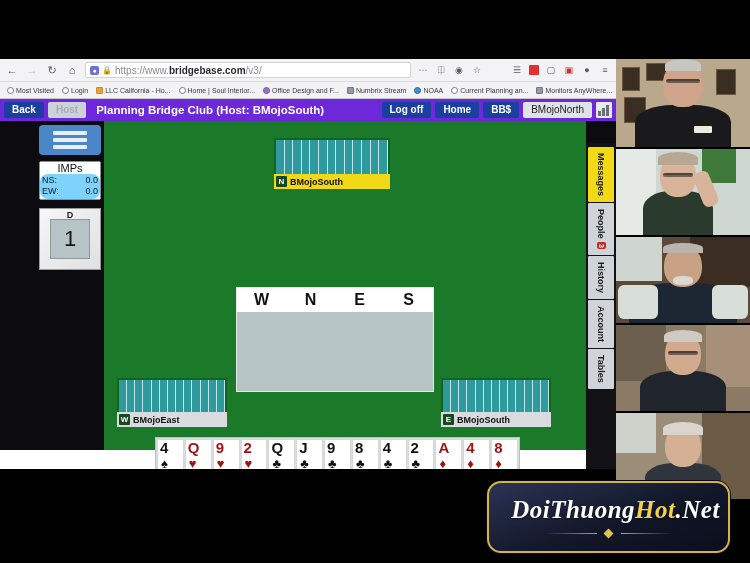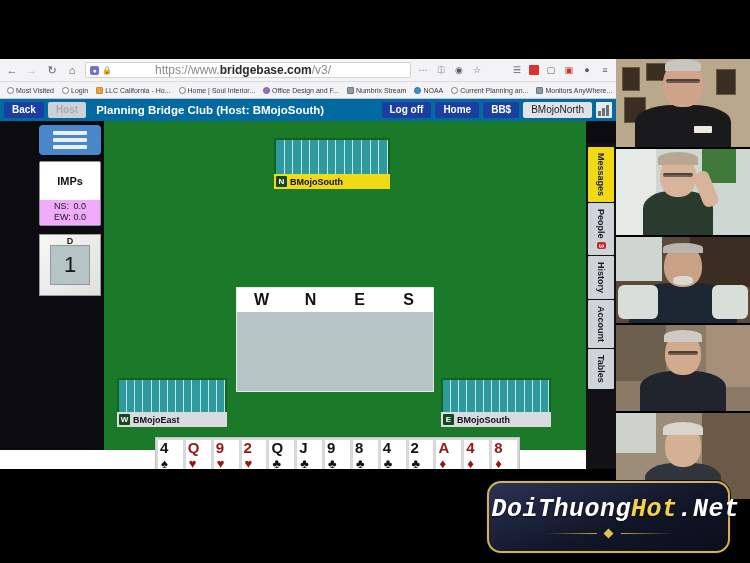--- a/index.html
+++ b/index.html
@@ -37,22 +37,22 @@
     padding: 0 4px; min-width: 0;
   }
   .shield-ic {
     width: 9px; height: 9px; border-radius: 2px;
     background: #6f6fd4; color: #fff; font-size: 7px;
     display: flex; align-items: center; justify-content: center;
     flex: 0 0 auto;
   }
   .lock-ic { font-size: 8px; color: #4a4a4c; flex: 0 0 auto; }
   .url-txt {
-    font-size: 12px; color: #8b8a8d; white-space: nowrap;
-    overflow: hidden; text-overflow: ellipsis; margin-left: 40px;
+    font-size: 10px; color: #8b8a8d; white-space: nowrap;
+    overflow: hidden; text-overflow: ellipsis;
   }
   .url-txt b { color: #2b2a2d; font-weight: 700; }
   .tb-ic {
     font-size: 9px; color: #5a5a5c; flex: 0 0 auto;
     width: 12px; text-align: center;
   }
   .tb-ic.red { color: #d32f2f; }
   .tb-ic.sq-red {
     width: 10px; height: 10px; background: #e03030; border-radius: 1px;
   }
@@ -75,21 +75,21 @@
   }
   .bm-ic.b1 { background:#fff; }
   .bm-ic.orange { background: #e8a33d; border-color: #c98a2c; border-radius: 1px; }
   .bm-ic.doc { background: #8f9ba8; border-radius: 1px; border-color: #6d7883; }
   .bm-ic.globe { background: #3d8fd1; border-color: #2c6ea3; }
   .bm-ic.purple { background: #9b6fc4; border-color: #7c55a0; }
 
   
   .bbo { position: relative; width: 100%; height: 351px; background: #0b0b10; }
   .bbo-header {
-    height: 22px; background: #0369a1;
+    height: 22px; background: #6d28d9;
     display: flex; align-items: center; gap: 4px; padding: 0 4px;
   }
   .bh-btn {
     background: #1a3fa0; color: #fff; font-size: 10px; font-weight: 700;
     padding: 3px 8px; border-radius: 2px; line-height: 1;
   }
   .bh-btn.ghost { background: #cdd2d8; color: #a7adb5; }
   .bh-title {
     color: #fff; font-size: 11.5px; font-weight: 700;
     margin-left: 6px; white-space: nowrap;
@@ -122,24 +122,24 @@
     width: 62px; height: 30px; background: #4a86c8;
     border-radius: 4px; display: flex; flex-direction: column;
     align-items: center; justify-content: center; gap: 3px;
   }
   .hamburger i { display: block; width: 34px; height: 4px; background: #e7f0f9; border-radius: 1px; }
   .imps {
     margin-top: 6px; width: 62px; background: #fff;
     border: 1px solid #8a9096; border-radius: 2px; overflow: hidden;
   }
   .imps-t {
-    text-align: center; font-size: 11px; font-weight: 700;
-    color: #121214; padding: 13px 0; background: #fff;
-  }
-  .imps-b { background: #f0abfc; padding: 1px 14px; }
+    text-align: center; font-size: 11px; font-weight: 400;
+    color: #121214; padding: 0 0; background: #fff;
+  }
+  .imps-b { background: #7dd3fc; padding: 1px 2px; border-radius: 8px; }
   .imps-row {
     display: flex; justify-content: space-between;
     font-size: 9px; color: #16171a; line-height: 1.25;
   }
   .board {
     margin-top: 8px; width: 62px; height: 62px;
     background: #e4e4e4; border: 1px solid #9a9a9a;
     display: flex; align-items: center; justify-content: center;
     position: relative;
     background-image:
@@ -268,21 +268,21 @@
   .wm {
     position: absolute; left: 487px; top: 481px;
     width: 243px; height: 72px;
     background: linear-gradient(160deg,#2b3354 0%, #121729 55%, #0a0e1c 100%);
     border: 2px solid #d6b24a; border-radius: 14px;
     display: flex; flex-direction: column;
     align-items: center; justify-content: center;
     box-shadow: 0 0 0 1px #0a0a12;
   }
   .wm-txt {
-    font-family: Liberation Mono, monospace;
+    font-family: Liberation Serif, serif;
     font-style: italic; font-weight: 700;
     font-size: 25px; letter-spacing: .5px;
     color: #ffffff; line-height: 1;
     text-shadow: 0 1px 2px rgba(0,0,0,.6);
     margin-left: 14px;
   }
   .wm-txt .hot { color: #f3d24a; }
   .wm-rule {
     margin-top: 7px; width: 128px; height: 9px; position: relative;
   }

